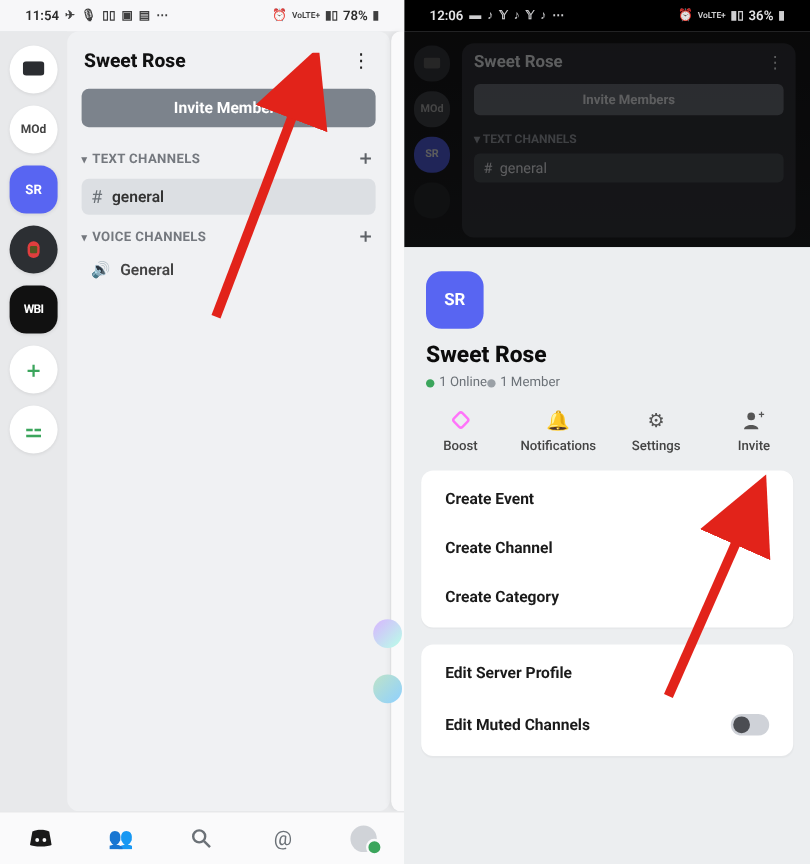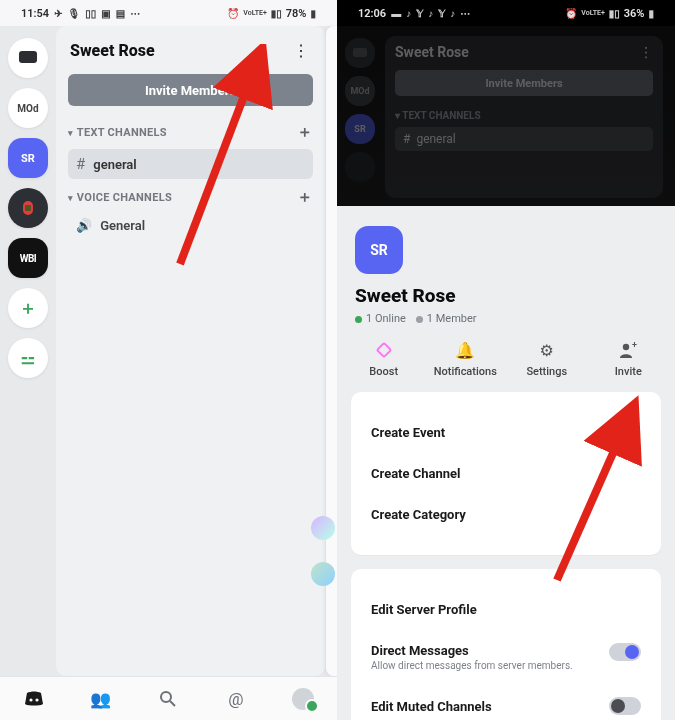--- a/index.html
+++ b/index.html
@@ -64,31 +64,31 @@
   .dim-dots { position:absolute; right:10px; top:8px; color:#cfd0d3; font-size:14px; }
   .dim-invite { margin-top:10px; height:26px; background:rgba(120,123,131,.7); border-radius:5px; display:flex; align-items:center; justify-content:center; color:#cfd0d3; font-size:11px; font-weight:700; }
   .dim-sec { margin-top:14px; color:#8b8e94; font-size:10px; font-weight:700; }
   .dim-chan { margin-top:6px; height:24px; background:rgba(90,93,101,.5); border-radius:5px; display:flex; align-items:center; gap:6px; padding:0 8px; color:#cfd0d3; font-size:12px; }
   .dim-srv { position:absolute; left:8px; top:12px; display:flex; flex-direction:column; gap:8px; }
   .dim-srv .srv { width:30px; height:30px; border-radius:14px; font-size:9px; box-shadow:none; }
 
   .right .sheet { position:absolute; left:0; right:0; top:206px; bottom:0; background:#eceef0; }
   .sheet .sr-badge { width:48px; height:48px; border-radius:13px; background:#5865f2; color:#fff; display:flex; align-items:center; justify-content:center; font-weight:700; font-size:14px; margin:20px 0 10px 18px; }
   .sheet .sr-title { font-size:19px; font-weight:800; margin-left:18px; color:#0c0c0c; }
-  .sheet .sr-stat { margin:5px 0 0 18px; font-size:11px; color:#6b7177; display:flex; gap:10px; }
+  .sheet .sr-stat { margin:5px 0 0 18px; font-size:11px; color:#6b7177; display:flex; }
   .dot { width:7px; height:7px; border-radius:50%; display:inline-block; margin-right:4px; vertical-align:middle; }
   .dot.green { background:#3ba55c; }
   .dot.gray { background:#9aa0a6; }
 
   .actions { margin:14px 6px 0; display:flex; justify-content:space-around; }
   .act { display:flex; flex-direction:column; align-items:center; gap:4px; color:#444; font-size:11px; font-weight:500; width:72px; }
   .act .aicon { width:22px; height:22px; display:flex; align-items:center; justify-content:center; font-size:16px; color:#555; }
   .act.boost .aicon { color:#ff73fa; }
 
-  .card { background:#fff; margin:14px 14px 0; border-radius:10px; padding:20px 20px; box-shadow:0 1px 1px rgba(0,0,0,.03); }
+  .card { background:#fff; margin:14px 14px 0; border-radius:10px; padding:4px 20px; box-shadow:0 1px 1px rgba(0,0,0,.03); }
   .row { padding:13px 0; font-size:13px; font-weight:700; color:#1a1a1a; display:flex; align-items:center; justify-content:space-between; }
   .row .sub { font-size:10px; font-weight:400; color:#7d828a; margin-top:2px; display:block; }
   .toggle { width:32px; height:18px; border-radius:10px; background:#cfd2d8; position:relative; }
   .toggle::after { content:""; position:absolute; width:14px; height:14px; background:#5865f2; border-radius:50%; right:2px; top:2px; }
   .toggle.off::after { background:#4b4d52; left:2px; right:auto; }
 
   .left .ppeek { position:absolute; right:0; top:516px; width:26px; height:74px; }
   .ppeek .bubble { width:24px; height:24px; border-radius:50%; margin-bottom:22px; }
   .bub1 { background:linear-gradient(135deg,#d8b5ff,#b8ffe8); }
   .bub2 { background:linear-gradient(135deg,#bfe3c8,#8ed0ff); }
@@ -296,27 +296,20 @@
         </div>
       <div class="row">
           <span>Create Category</span>
         </div>
     </div>
 
     <div class="card">
       <div class="row">
           <span>Edit Server Profile</span>
         </div>
-      <div class="row" style="align-items:flex-start">
-        <span>
-          <span>Direct Messages</span>
-          <span class="sub">Allow direct messages from server members.</span>
-        </span>
-        <span class="toggle"></span>
-      </div>
       <div class="row">
         <span>Edit Muted Channels</span>
         <span class="toggle off"></span>
       </div>
     </div>
   </div>
 
   <svg class="arrow" style="left:200px;top:390px" width="120" height="200">
     <defs>
         <marker id="ah2" markerWidth="10" markerHeight="10" refX="6" refY="4" orient="auto">

